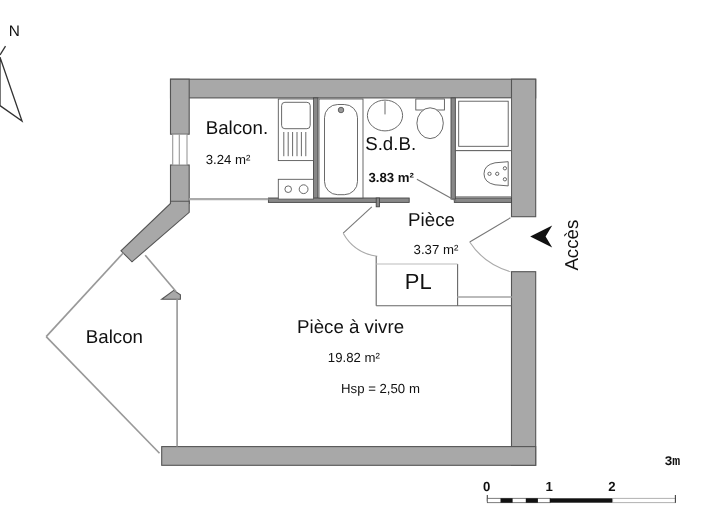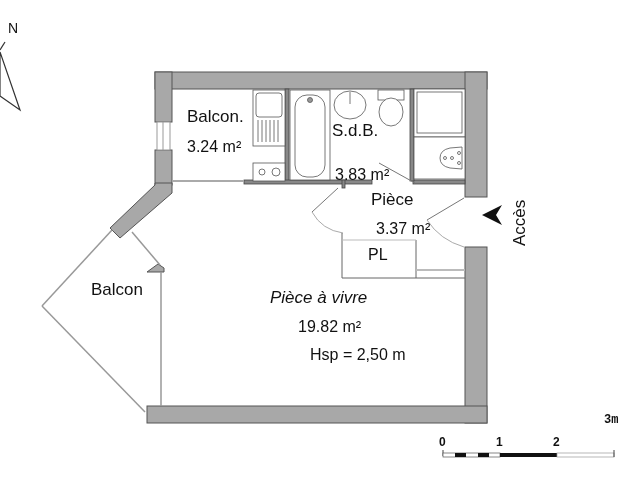--- a/index.html
+++ b/index.html
@@ -1,20 +1,20 @@
 <!DOCTYPE html>
 <html><head>
 <meta charset="utf-8">
 <style>
   html, body { margin:0; padding:0; background:#ffffff; }
   body { width:640px; height:480px; position:relative; overflow:hidden; font-family:"Liberation Sans", sans-serif; }
   svg { position:absolute; left:0; top:0; }
   .lbl { position:absolute; color:#111; white-space:nowrap; font-family:"Liberation Sans", sans-serif; }
   .room { font-size:17px; }
-  .area { font-size:16px; }
+  .area { font-size:12px; }
   .scale-num { position:absolute; font-size:12px; font-weight:bold; color:#111; font-family:"Liberation Sans", sans-serif; }
 </style>
 </head>
 <body>
 
 <svg width="640" height="480" viewBox="0 0 640 480">
 
   <g stroke="#333" stroke-width="1.2" fill="none">
     <polyline points="0,50 5,42"></polyline>
     <polygon points="0,52 20,110 0,96"></polygon>
@@ -121,31 +121,31 @@
     <line x1="614" y1="450" x2="614" y2="457" stroke="#444"></line>
   </g>
 </svg>
 
 <div class="lbl" style="left:8px;top:20px;font-size:14px;">N</div>
 
 <div class="lbl room" style="left:187px;top:107px;">Balcon.</div>
 <div class="lbl area" style="left:187px;top:138px;">3.24 m²</div>
 
 <div class="lbl room" style="left:332px;top:121px;">S.d.B.</div>
-<div class="lbl area" style="left:335px;top:166px;">3.83 m²</div>
+<div class="lbl area" style="left:335px;top:154px;font-weight:bold;">3.83 m²</div>
 
 <div class="lbl room" style="left:371px;top:190px;">Pièce</div>
 <div class="lbl area" style="left:376px;top:220px;text-align:center;">3.37 m²</div>
 
-<div class="lbl" style="left:368px;top:246px;font-size:16px;">PL</div>
+<div class="lbl" style="left:368px;top:246px;font-size:20px;">PL</div>
 
-<div class="lbl room" style="left:270px;top:288px;font-style:italic;">Pièce à vivre</div>
+<div class="lbl room" style="left:270px;top:288px;">Pièce à vivre</div>
 <div class="lbl area" style="left:298px;top:318px;">19.82 m²</div>
 <div class="lbl area" style="left:286px;top:346px;padding-left:24px;">Hsp = 2,50 m</div>
 
-<div class="lbl room" style="left:78px;top:280px;margin-left:13px;">Balcon</div>
+<div class="lbl room" style="left:78px;top:297px;">Balcon</div>
 
 <div class="lbl" style="left:494px;top:210px;font-size:17px;transform:rotate(-90deg);transform-origin:left top;top:246px;left:510px;">Accès</div>
 
 <div class="scale-num" style="left:439px;top:435px;">0</div>
 <div class="scale-num" style="left:496px;top:435px;">1</div>
 <div class="scale-num" style="left:553px;top:435px;">2</div>
 <div class="scale-num" style="left:604px;top:413px;font-family:Liberation Mono, monospace;">3m</div>
 
 </body></html>

